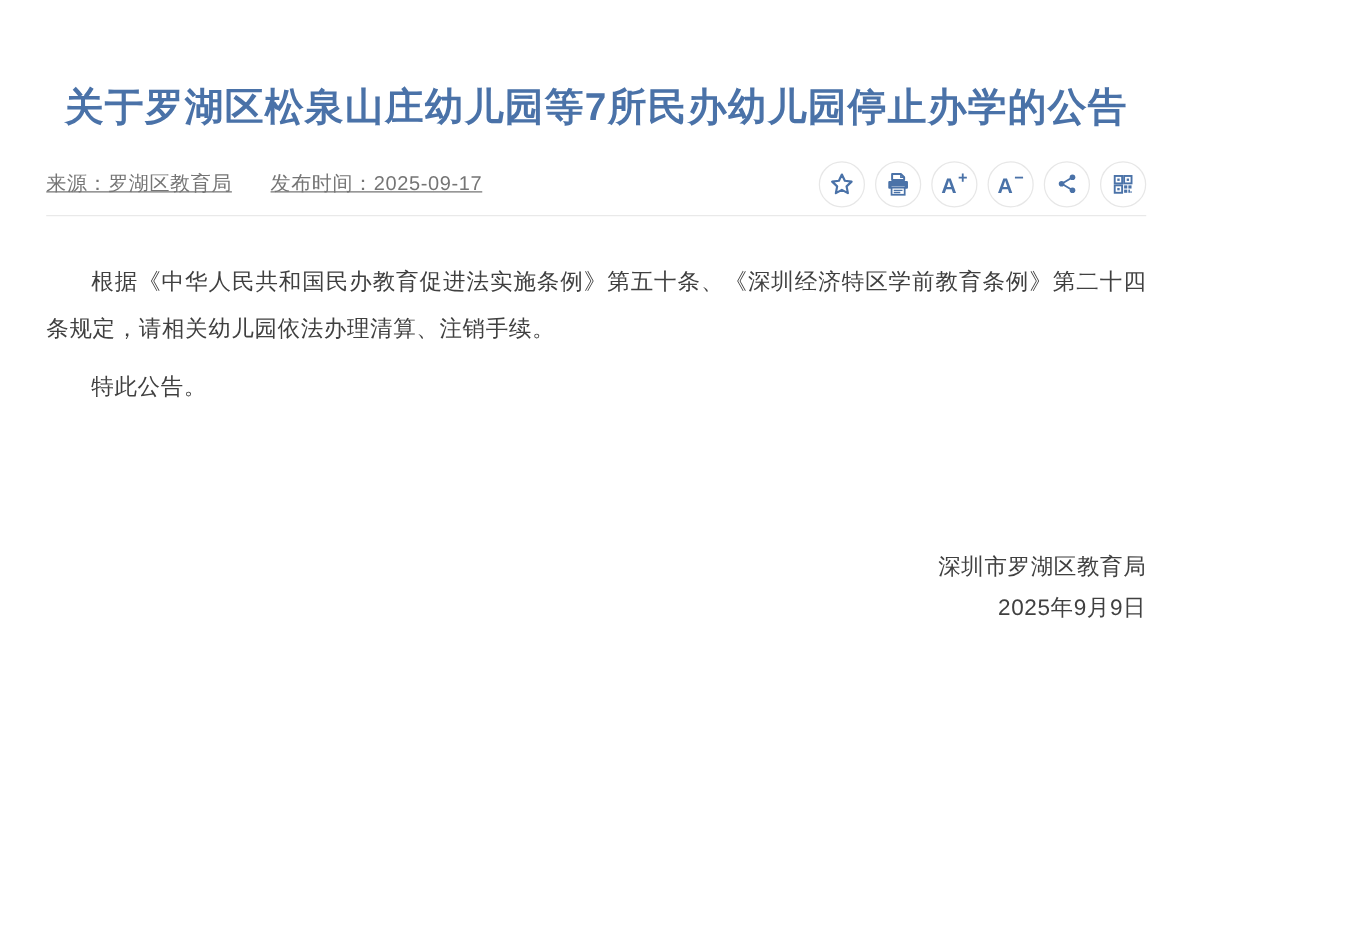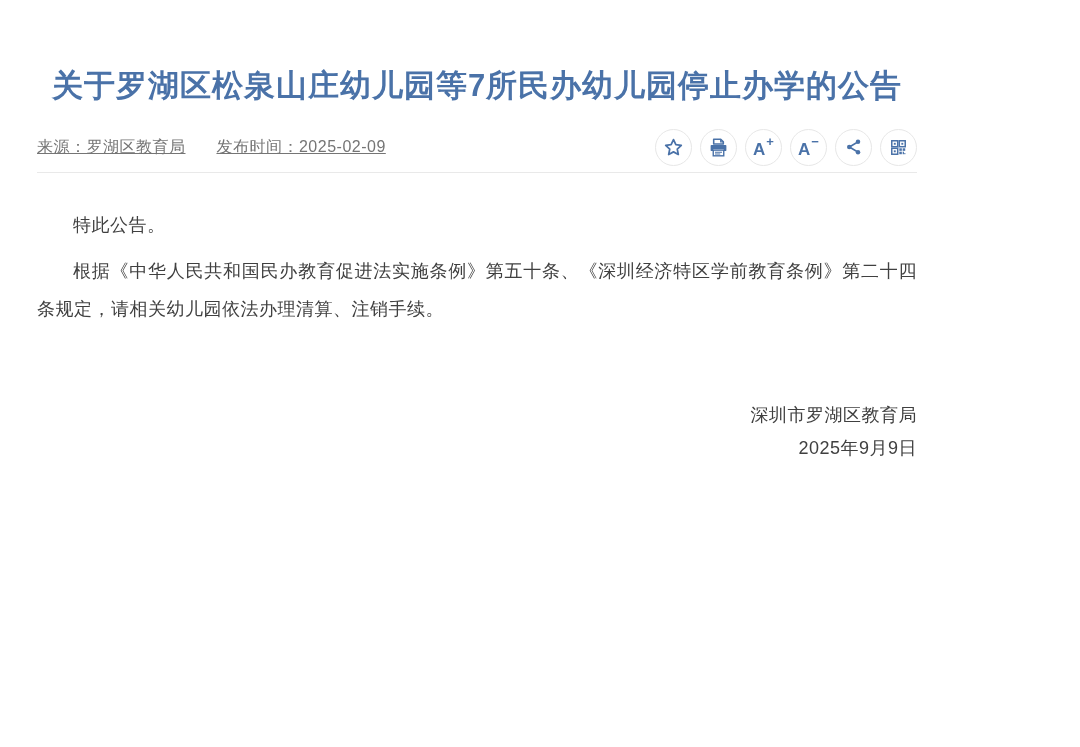--- a/index.html
+++ b/index.html
@@ -83,21 +83,21 @@
     line-height: 38px;
     color: #404040;
     letter-spacing: 0.5px;
   }
   .article-body p {
     text-indent: 2em;
     margin-bottom: 8px;
     text-align: justify;
   }
   .signature {
-    margin-top: 72px;
+    margin-top: 110px;
     text-align: right;
     font-size: 18px;
     line-height: 30px;
     color: #404040;
   }
   .sig-date {
     margin-top: 3px;
     text-align: right;
     font-size: 18px;
     line-height: 30px;
@@ -107,21 +107,21 @@
 </head>
 <body>
 
 <div class="page">
 
   <h1 class="page-title">关于罗湖区松泉山庄幼儿园等7所民办幼儿园停止办学的公告</h1>
 
   <div class="meta-row">
     <div class="meta-left">
       <span class="meta-item">来源：罗湖区教育局</span>
-      <span class="meta-item">发布时间：2025-02-09</span>
+      <span class="meta-item">发布时间：2025-09-17</span>
     </div>
 
     <div class="toolbar">
 
       <button class="tool-btn" title="">
         <span>
           <svg width="21" height="21" viewBox="0 0 24 24" fill="none" stroke="#4a72a8" stroke-width="2" stroke-linejoin="round">
             <path d="M12 3l2.7 5.7 6.2.8-4.6 4.3 1.2 6.2L12 17l-5.5 3 1.2-6.2-4.6-4.3 6.2-.8z"></path>
           </svg>
         </span>
@@ -175,20 +175,20 @@
           </svg>
         </span>
       </button>
 
     </div>
   </div>
 
   <hr class="divider">
 
   <div class="article-body">
+    <p>根据《中华人民共和国民办教育促进法实施条例》第五十条、《深圳经济特区学前教育条例》第二十四条规定，请相关幼儿园依法办理清算、注销手续。</p>
     <p>特此公告。</p>
-    <p>根据《中华人民共和国民办教育促进法实施条例》第五十条、《深圳经济特区学前教育条例》第二十四条规定，请相关幼儿园依法办理清算、注销手续。</p>
 
     <div class="signature">深圳市罗湖区教育局</div>
     <div class="sig-date">2025年9月9日</div>
   </div>
 
 </div>
 
 </body></html>

